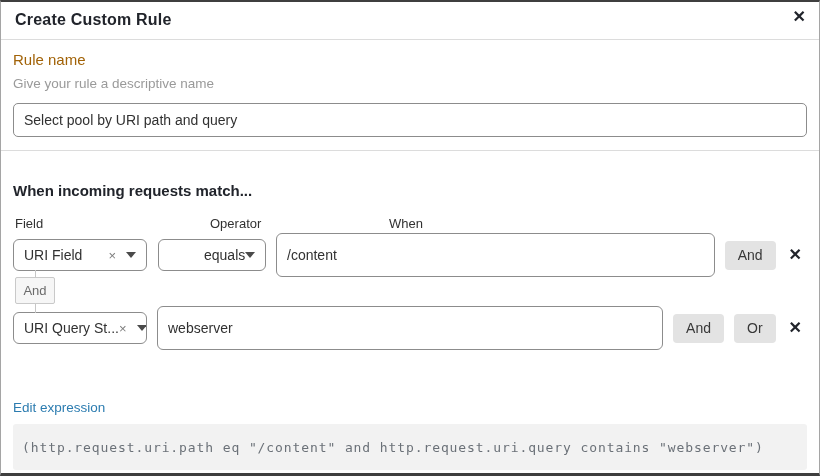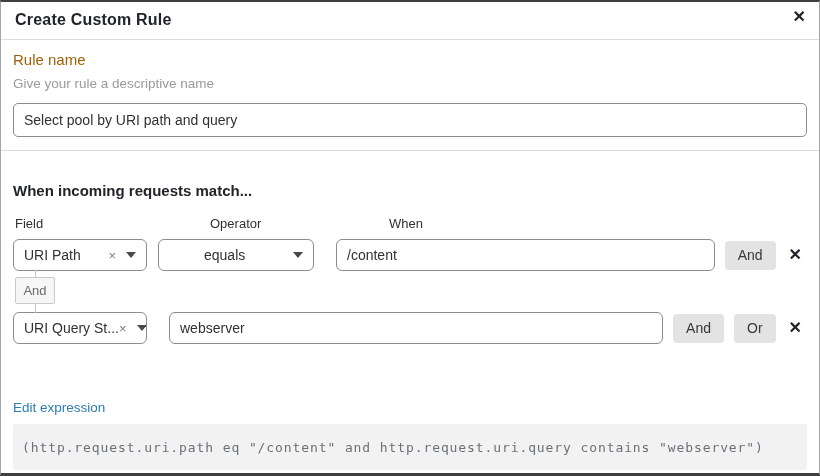--- a/index.html
+++ b/index.html
@@ -52,32 +52,32 @@
 
   .cond-row { display: flex; align-items: center; margin-top: 8px; height: 32px; }
 
   .select {
     height: 32px; border: 1px solid #8c8c8c; border-radius: 6px;
     display: flex; align-items: center; padding: 0 10px;
     font-size: 14px; color: #313131; background: #fff; cursor: pointer;
     white-space: nowrap; overflow: hidden;
   }
   .field-select { width: 134px; }
-  .operator-select { width: 156px; margin-left: 11px; padding-left: 45px; }
+  .operator-select { width: 108px; margin-left: 11px; padding-left: 45px; }
 
   .clear-x { margin-left: auto; font-size: 13px; color: #7d7d7d; padding-right: 2px; }
   .chevron {
     width: 0; height: 0; flex: none;
     border-left: 5px solid transparent; border-right: 5px solid transparent;
     border-top: 6px solid #4a4a4a; margin-left: 8px;
   }
   .chevron.solo { margin-left: auto; }
 
   .value-input {
-    flex: 1; margin-left: 22px; height: 32px;
+    flex: 1; margin-left: 10px; height: 44px;
     border: 1px solid #8c8c8c; border-radius: 6px;
     padding: 0 10px; font-size: 14px; color: #313131;
     font-family: "Liberation Sans", sans-serif; outline: none;
     min-width: 0;
   }
 
   .chip-btn {
     margin-left: 10px; height: 29px; padding: 0 13px; flex: none;
     background: #e3e3e3; border: none; border-radius: 4px;
     font-size: 14px; color: #383838; cursor: pointer;
@@ -140,21 +140,21 @@
 
     <div class="col-labels">
       <div class="col-label-field">Field</div>
       <div class="col-label-operator">Operator</div>
       <div class="col-label-value">When</div>
     </div>
 
     
     <div class="cond-row">
       <div class="select field-select">
-        <span>URI Path</span>
+        <span>URI Field</span>
         <span class="clear-x">×</span>
         <span class="chevron"></span>
       </div>
       <div class="select operator-select">
         <span>equals</span>
         <span class="chevron solo"></span>
       </div>
       <input class="value-input" type="text" value="/content" style="">
       <button class="chip-btn">And</button>
       <button class="remove-btn">✕</button>

